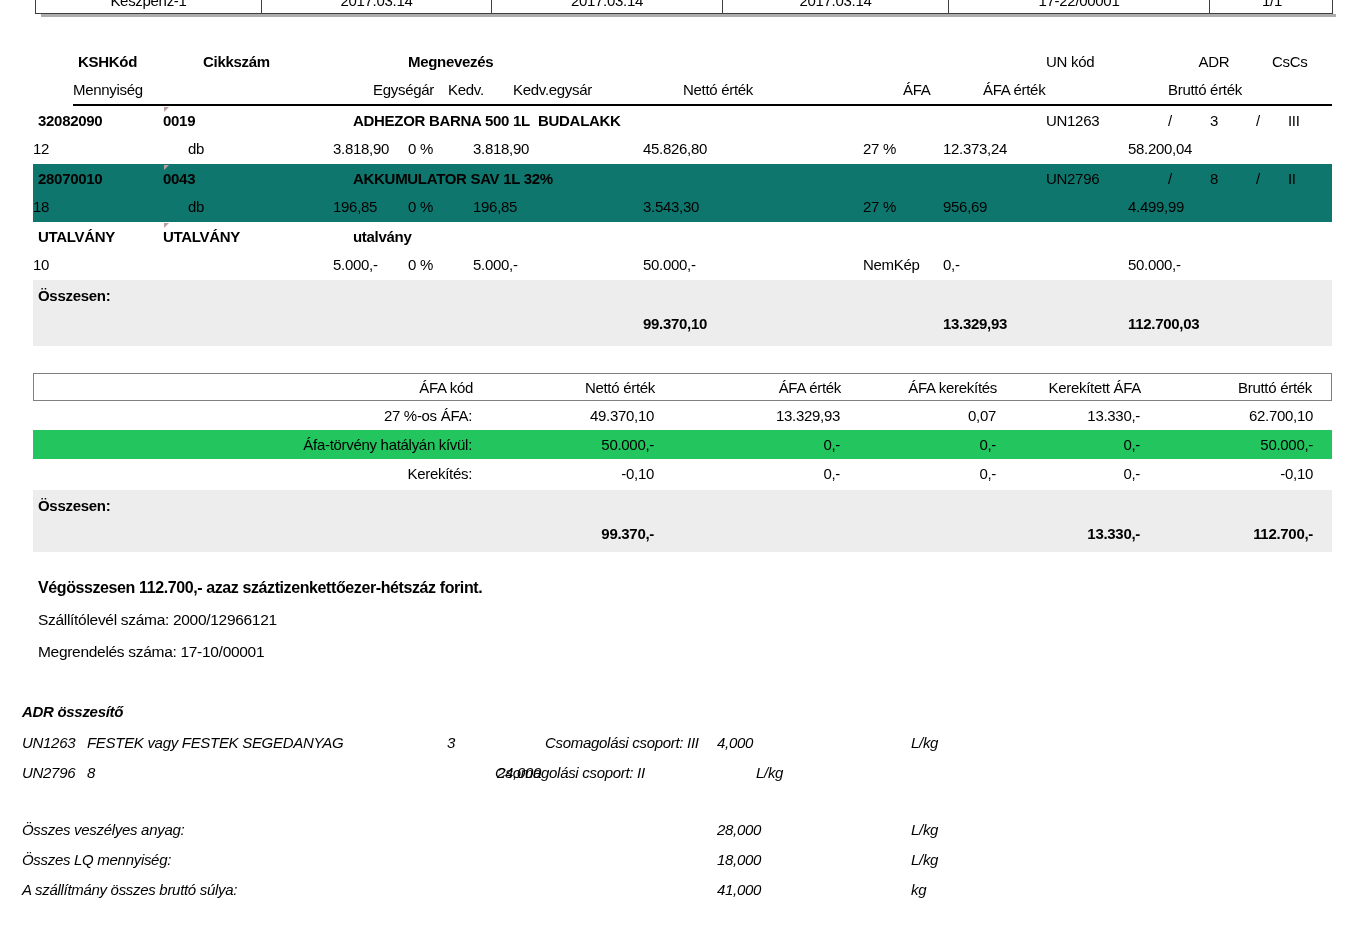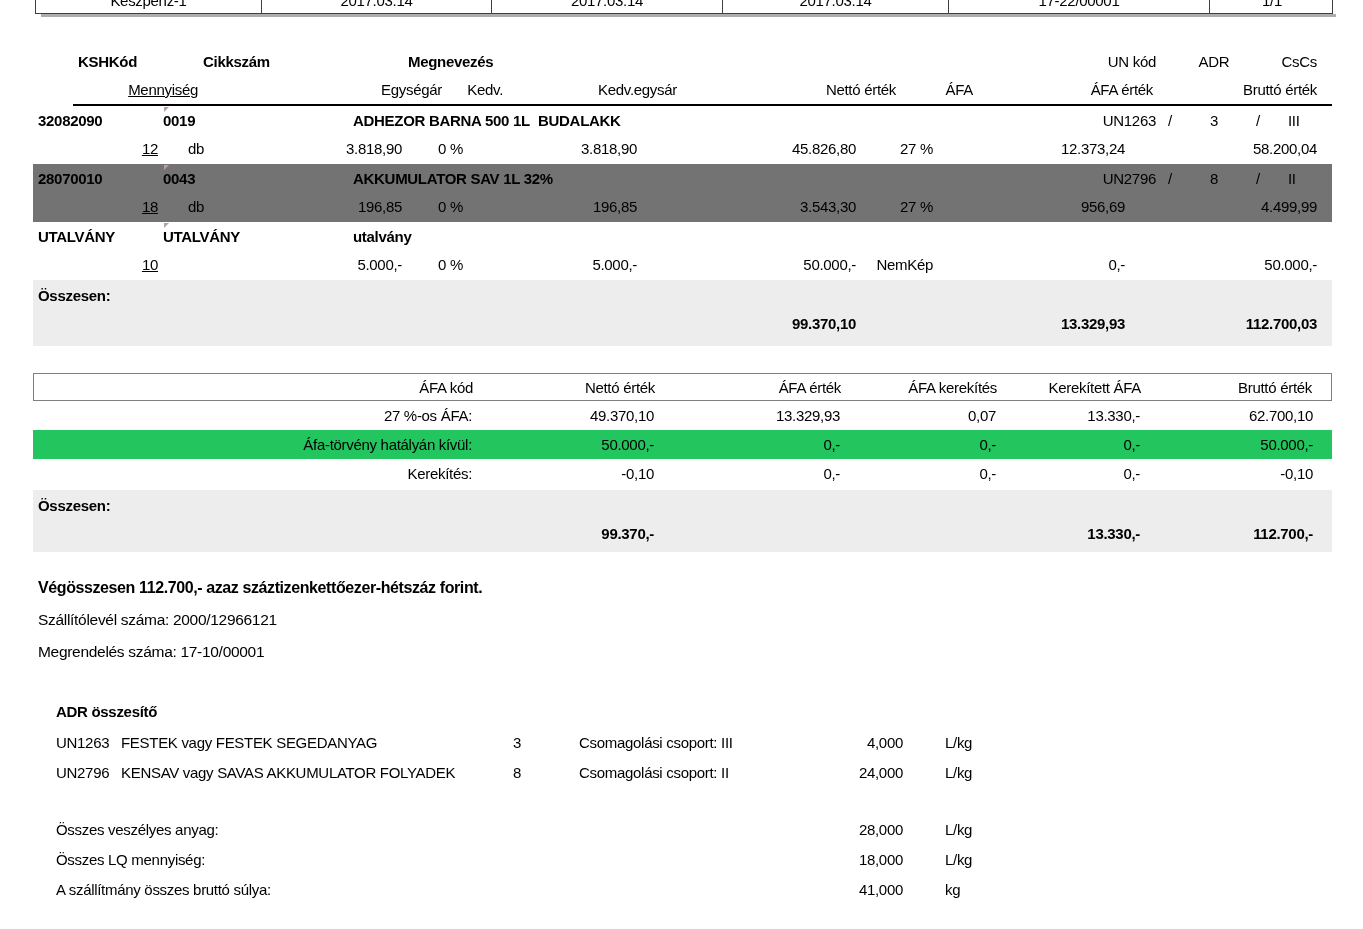--- a/index.html
+++ b/index.html
@@ -1,44 +1,44 @@
 <!DOCTYPE html>
 <html><head>
 <meta charset="utf-8">
 <style>
   html,body{margin:0;padding:0;width:1363px;height:929px;background:#fff;overflow:hidden;
     font-family:"Liberation Sans",sans-serif;color:#000;}
   .doc{position:relative;width:1255px;height:929px;font-size:15px;letter-spacing:-0.3px;}
   .b{font-weight:700;}
-  .r{text-align:right;}
+  .r{text-align:left;}
   .c{text-align:center;}
 
   
   .top-strip{position:absolute;top:0;left:35px;width:1298px;height:14px;overflow:hidden;}
   .top-strip-inner{display:grid;grid-template-columns:226px 230px 231px 226px 261px 124px;
     height:27px;margin-top:-13px;border:1px solid #3f3f3f;box-sizing:border-box;}
   .top-cell{border-right:1px solid #3f3f3f;display:flex;align-items:center;justify-content:center;
     font-size:15px;box-sizing:border-box;}
   .top-cell:last-child{border-right:none;}
   .strip-shadow{position:absolute;top:14px;left:41px;width:1295px;height:3px;background:#adadad;}
 
   
   .items{position:absolute;top:48px;left:33px;width:1299px;}
   .l1{display:grid;grid-template-columns:130px 170px 200px 245px 1fr 110px 28px 60px 28px 60px;
     height:28px;line-height:28px;align-items:center;}
   .l2{display:grid;grid-template-columns:130px 170px 75px 65px 170px 220px 80px 185px 1fr;
     height:28px;line-height:28px;align-items:center;}
   .l1>span,.l2>span{display:block;white-space:nowrap;box-sizing:border-box;}
   .pl5{padding-left:5px;} .pl16{padding-left:16px;} .pl20{padding-left:20px;}
   .pl25{padding-left:25px;} .pl35{padding-left:35px;} .pl39{padding-left:39px;} .pl48{padding-left:48px;}
-  .pr3{padding-right:3px;} .pr5{padding-right:5px;text-decoration:underline;} .pr6{padding-right:6px;} .pr7{padding-right:7px;}
+  .pr3{padding-right:3px;} .pr5{padding-right:5px;} .pr6{padding-right:6px;} .pr7{padding-right:7px;}
   .pr10{padding-right:10px;} .pr15{padding-right:15px;}
   .thead{border-bottom:2px solid #000;margin-left:40px;}
   .item-row{padding:1px 0;position:relative;}
-  .item-row.alt{background:#737373;}
+  .item-row.alt{background:#0f766e;}
   .marker{position:absolute;left:131px;top:1px;width:0;height:0;
     border-top:5px solid #b9a0a0;border-right:5px solid transparent;}
   .items-total{background:#ededed;padding:2px 0 8px;}
 
   
   .vat{position:absolute;top:373px;left:33px;width:1299px;}
   .vg{display:grid;grid-template-columns:450px 180px 185px 160px 140px 1fr;
     height:28px;line-height:28px;align-items:center;}
   .vg>span{display:block;white-space:nowrap;box-sizing:border-box;text-align:right;}
   .vg .c1{padding-right:11px;} .vg .c2{padding-right:9px;} .vg .c3{padding-right:8px;}
@@ -48,21 +48,21 @@
   .vat-row.alt{background:#22c55e;}
   .vat-total{background:#ededed;padding:2px 0 4px;margin-top:2px;}
   .vat-total .label-line{height:28px;line-height:28px;padding-left:5px;}
 
   
   .summary{position:absolute;top:572px;left:38px;width:1290px;}
   .summary .grand{font-size:16px;font-weight:700;line-height:32px;letter-spacing:-0.4px;}
   .summary .line{font-size:15.5px;line-height:32px;}
 
   
-  .adr{position:absolute;top:696px;left:51px;width:1299px;}
+  .adr{position:absolute;top:696px;left:17px;width:1299px;font-style:italic;}
   .adr-title{font-weight:700;line-height:32px;padding-left:5px;}
   .ag{display:grid;grid-template-columns:70px 360px 50px 220px 155px 80px;
     height:30px;line-height:30px;align-items:center;}
   .ag>span{display:block;white-space:nowrap;box-sizing:border-box;}
   .tg{display:grid;grid-template-columns:700px 155px 80px;height:30px;line-height:30px;align-items:center;}
   .tg>span{display:block;white-space:nowrap;box-sizing:border-box;}
   .adr-totals{margin-top:27px;}
 </style>
 </head>
 <body>
@@ -265,21 +265,20 @@
     <div class="ag">
       <span class="pl5">UN1263</span>
       <span>FESTEK vagy FESTEK SEGEDANYAG</span>
       <span class="r pr10">3</span>
       <span class="pl48">Csomagolási csoport: III</span>
       <span class="r pr3">4,000</span>
       <span class="pl39">L/kg</span>
     </div>
     <div class="ag">
       <span class="pl5">UN2796</span>
-      <span>KENSAV vagy SAVAS AKKUMULATOR FOLYADEK</span>
       <span class="r pr10">8</span>
       <span class="pl48">Csomagolási csoport: II</span>
       <span class="r pr3">24,000</span>
       <span class="pl39">L/kg</span>
     </div>
 
     <div class="adr-totals">
       <div class="tg">
         <span class="pl5">Összes veszélyes anyag:</span>
         <span class="r pr3">28,000</span>

